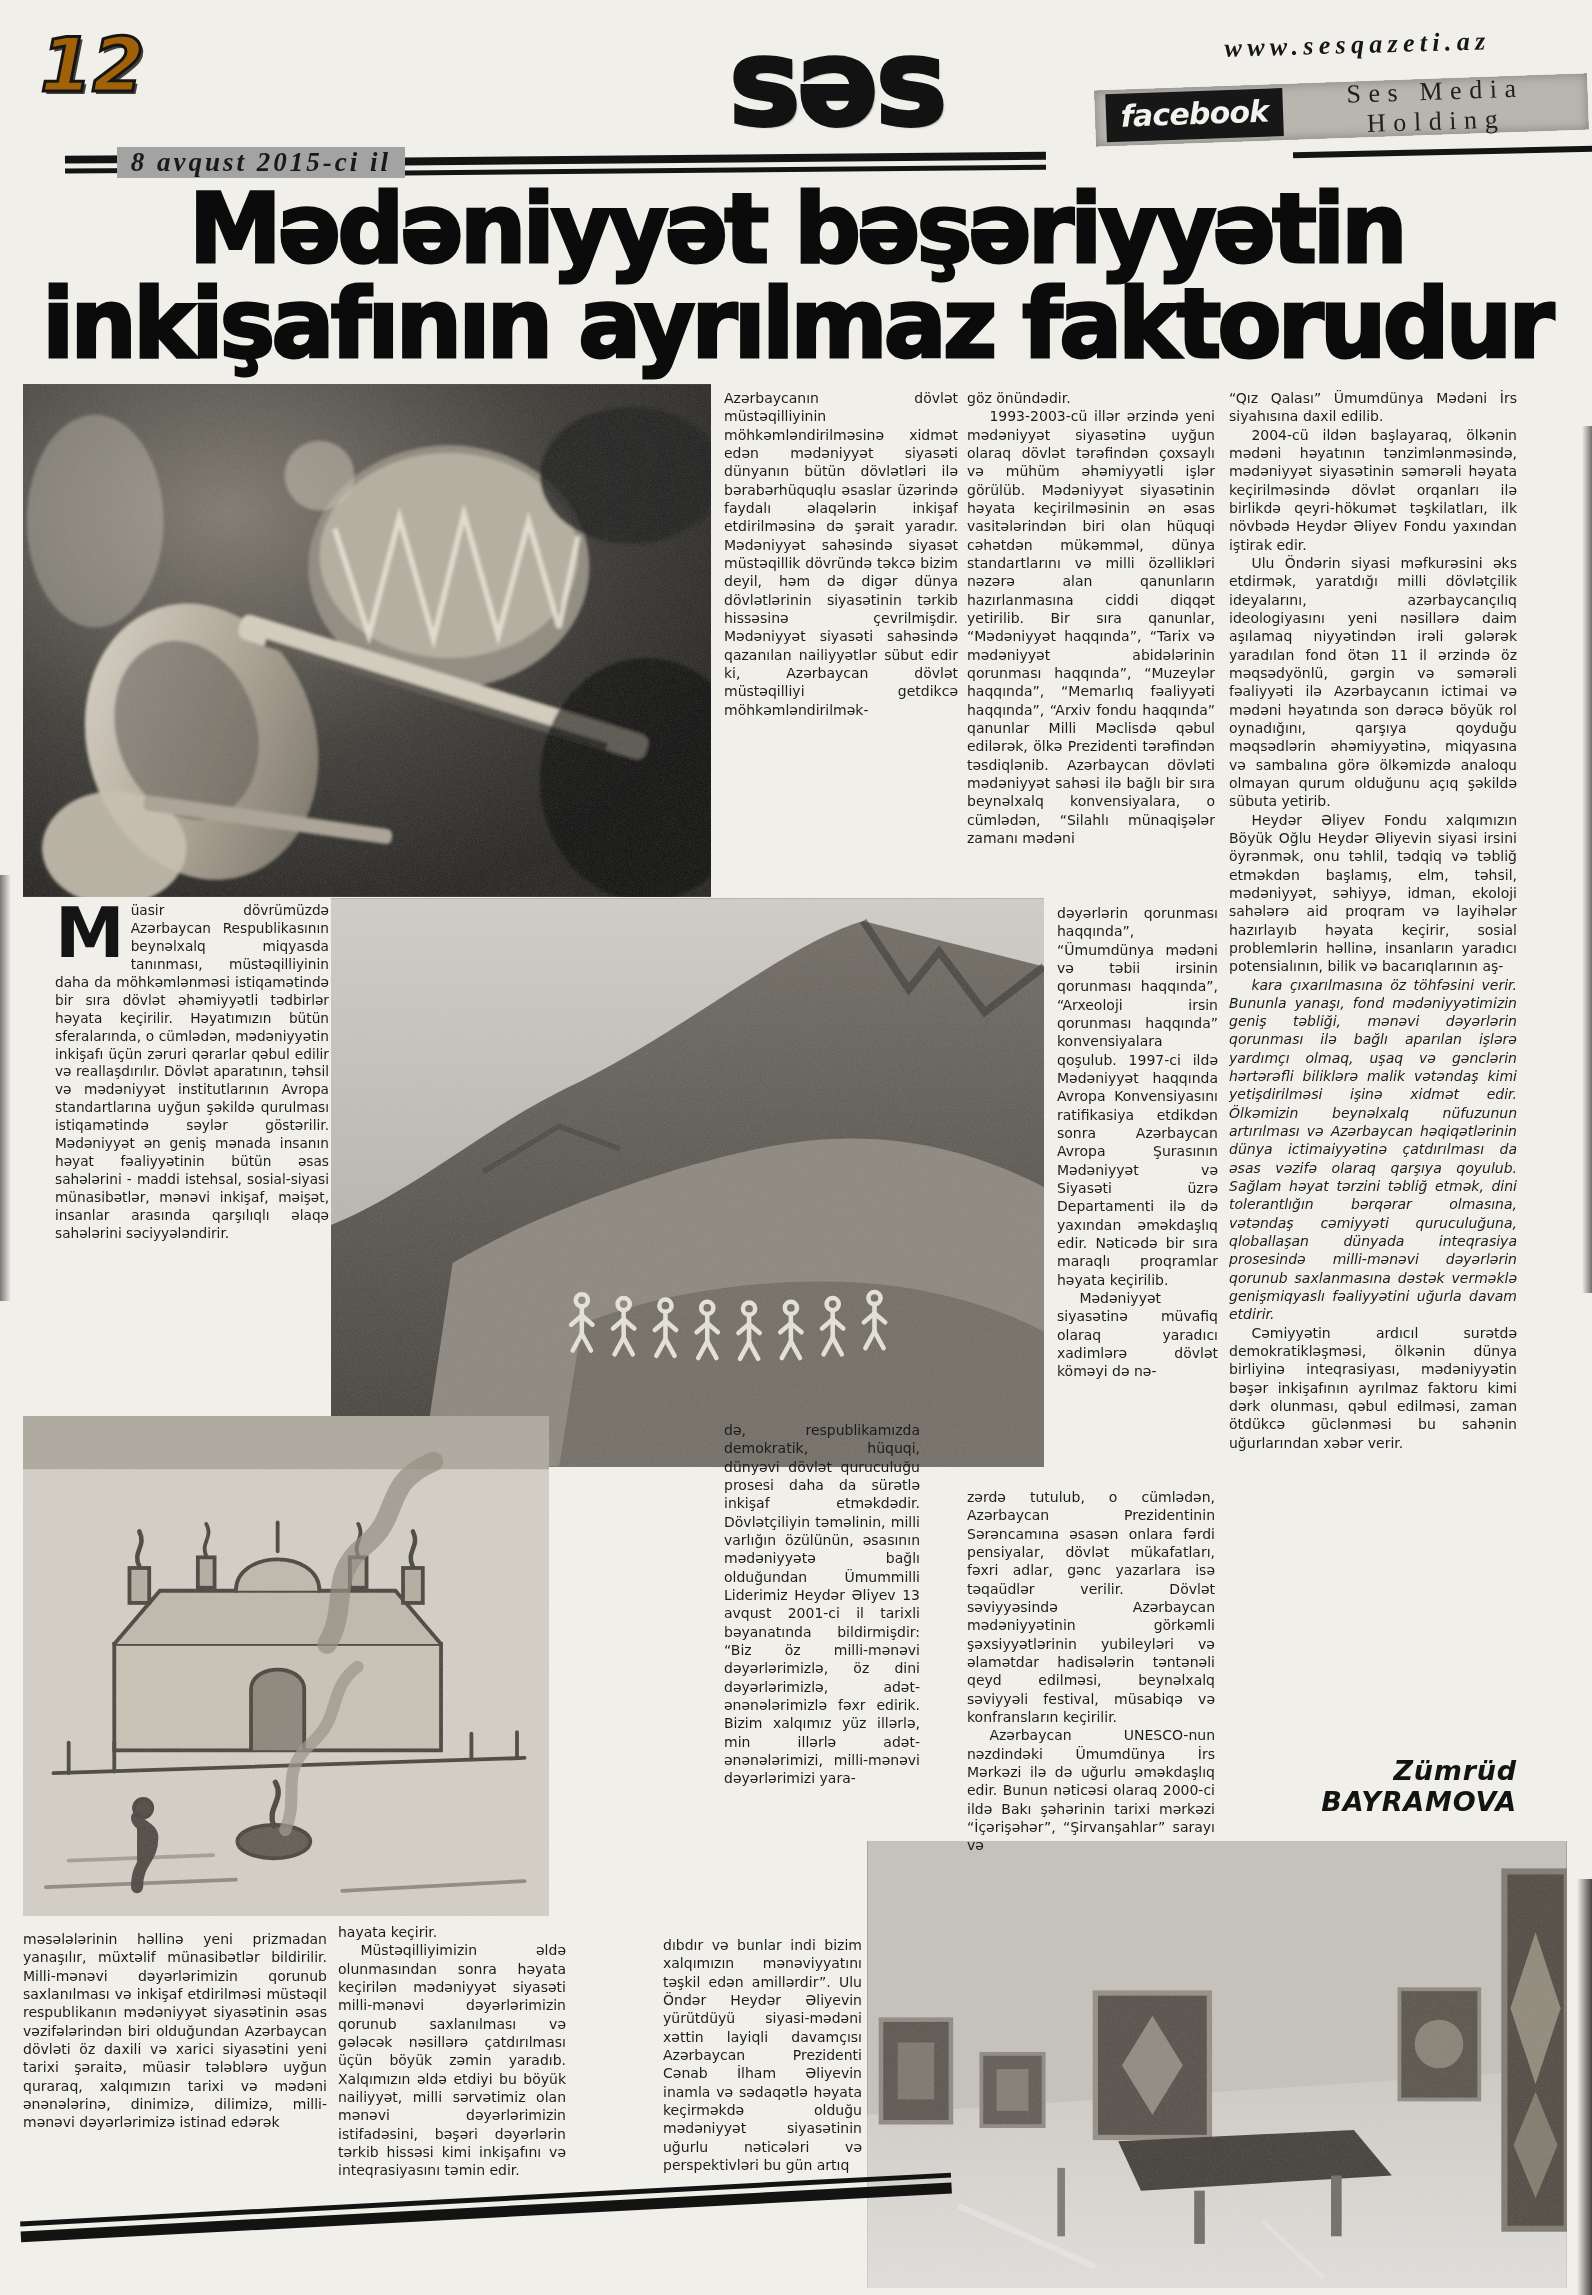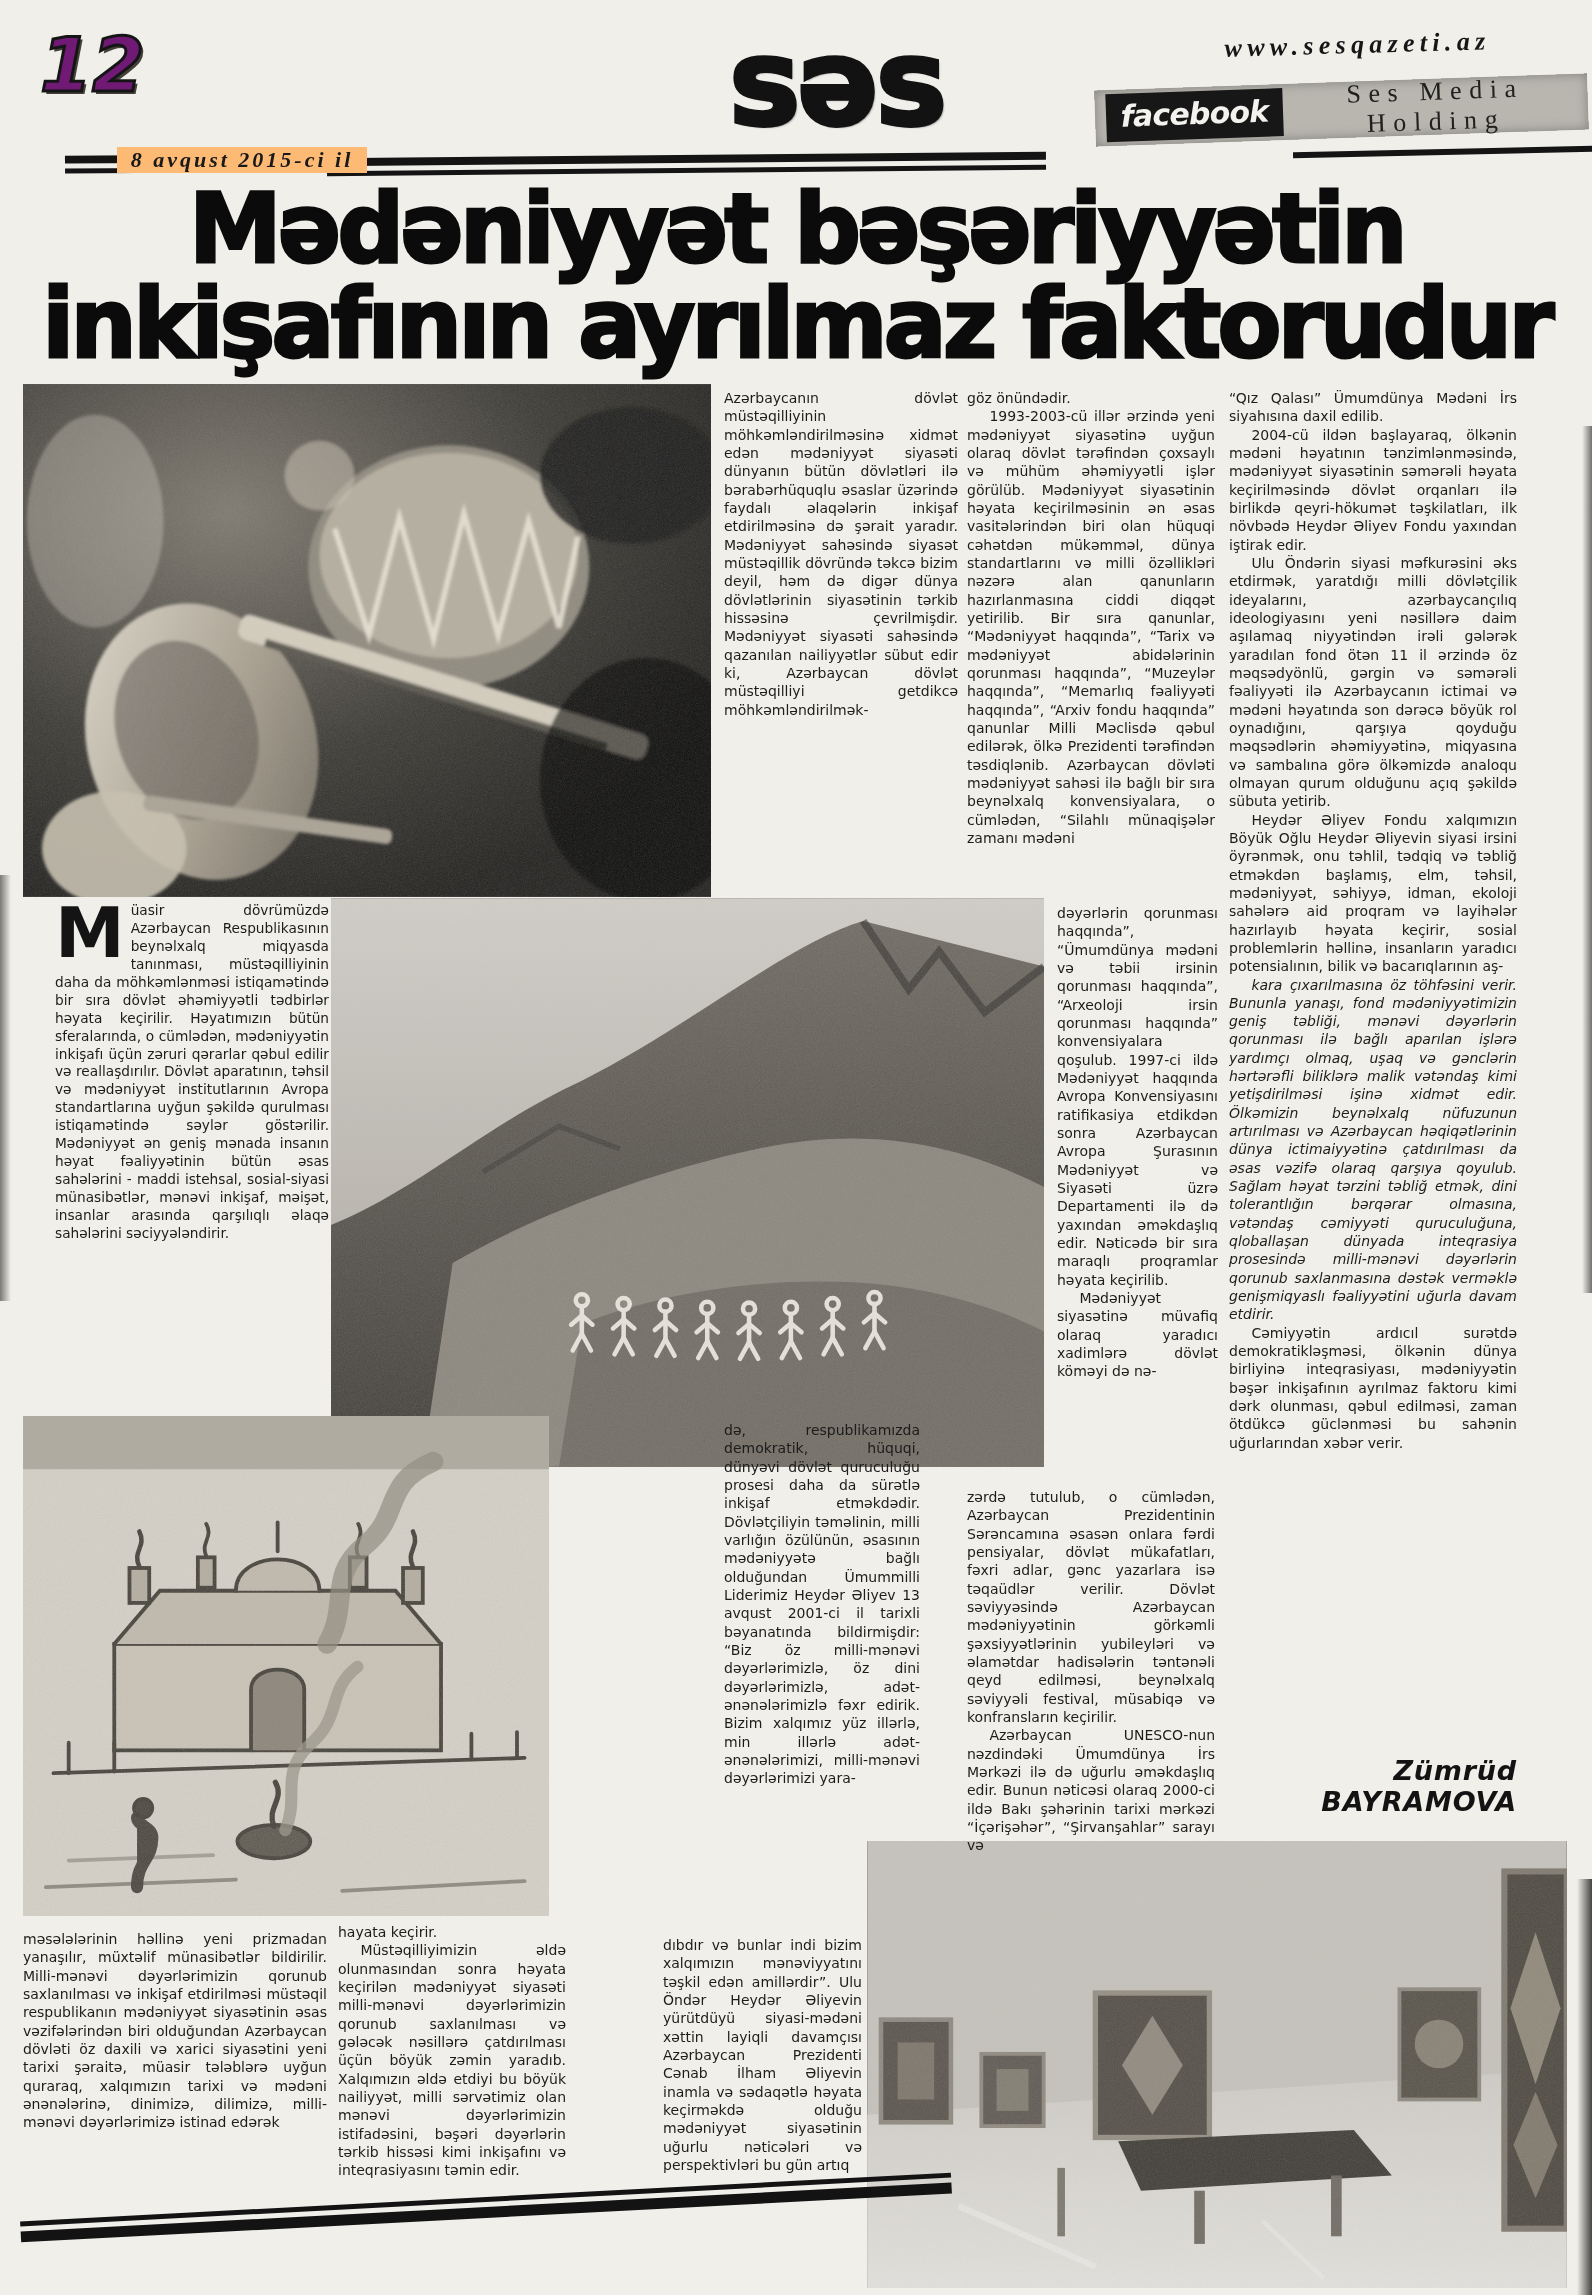--- a/index.html
+++ b/index.html
@@ -1,31 +1,31 @@
 <!DOCTYPE html>
 <html style="font-size:12px"><head>
 <meta charset="utf-8">
 <style>
   html,body{margin:0;padding:0;}
   body{width:1593px;height:2295px;position:relative;background:#f1efea;overflow:hidden;
        font-family:"DejaVu Sans",sans-serif;color:#1d1d1b;}
   .abs{position:absolute;}
   
   .page-number{left:40px;top:21px;font-size:75px;font-weight:bold;font-style:italic;
-    color:#701a75;-webkit-text-stroke:3px #151515;text-stroke:3px #151515;
+    color:#a16207;-webkit-text-stroke:3px #151515;text-stroke:3px #151515;
     text-shadow:3px 3px 0 #44403a;font-family:"DejaVu Sans",sans-serif;}
   .date-row{top:152px;left:65px;width:981px;height:30px;}
   .dbl-rule{position:absolute;top:3px;height:18px;}
   .dbl-rule::before{content:"";position:absolute;left:0;right:0;top:0;height:8.4px;background:#141414;}
   .dbl-rule::after{content:"";position:absolute;left:0;right:0;top:13px;height:4.6px;background:#141414;}
   .rule-left{left:0;width:179px;transform:rotate(-.4deg);}
   .rule-right{left:262px;width:719px;transform:rotate(-.5deg);}
   .issue-date{position:absolute;left:52px;top:-4.6px;font-family:"Liberation Serif",serif;
-    font-style:italic;font-weight:bold;font-size:22px;letter-spacing:3px;color:#191919;
-    background:#fdba74;padding:0 13.7px;}
+    font-style:italic;font-weight:bold;font-size:27px;letter-spacing:3px;color:#191919;
+    background:#a3a3a3;padding:0 13.7px;}
   .masthead{left:707px;top:23px;width:259px;text-align:center;font-size:120px;line-height:1;
     font-weight:900;color:#121212;-webkit-text-stroke:3.8px #121212;letter-spacing:-3px;
     font-family:"DejaVu Sans",sans-serif;text-shadow:2.3px 2.3px 1.5px rgba(60,60,60,.45);}
   .site-url{left:1175px;top:30px;width:365px;text-align:center;font-family:"Liberation Serif",serif;
     font-style:italic;font-weight:bold;font-size:26px;letter-spacing:5.3px;color:#161616;
     transform:rotate(-1.6deg);}
   .fb-strip{left:1095px;top:82px;width:493px;height:56px;background:#b9b6b0;
     transform:rotate(-2deg);display:flex;align-items:center;
     box-shadow:inset 0 0 10.6px rgba(90,90,85,.6);}
   .fb-badge{margin-left:10.6px;background:#171717;color:#f4f2ee;font-weight:bold;

